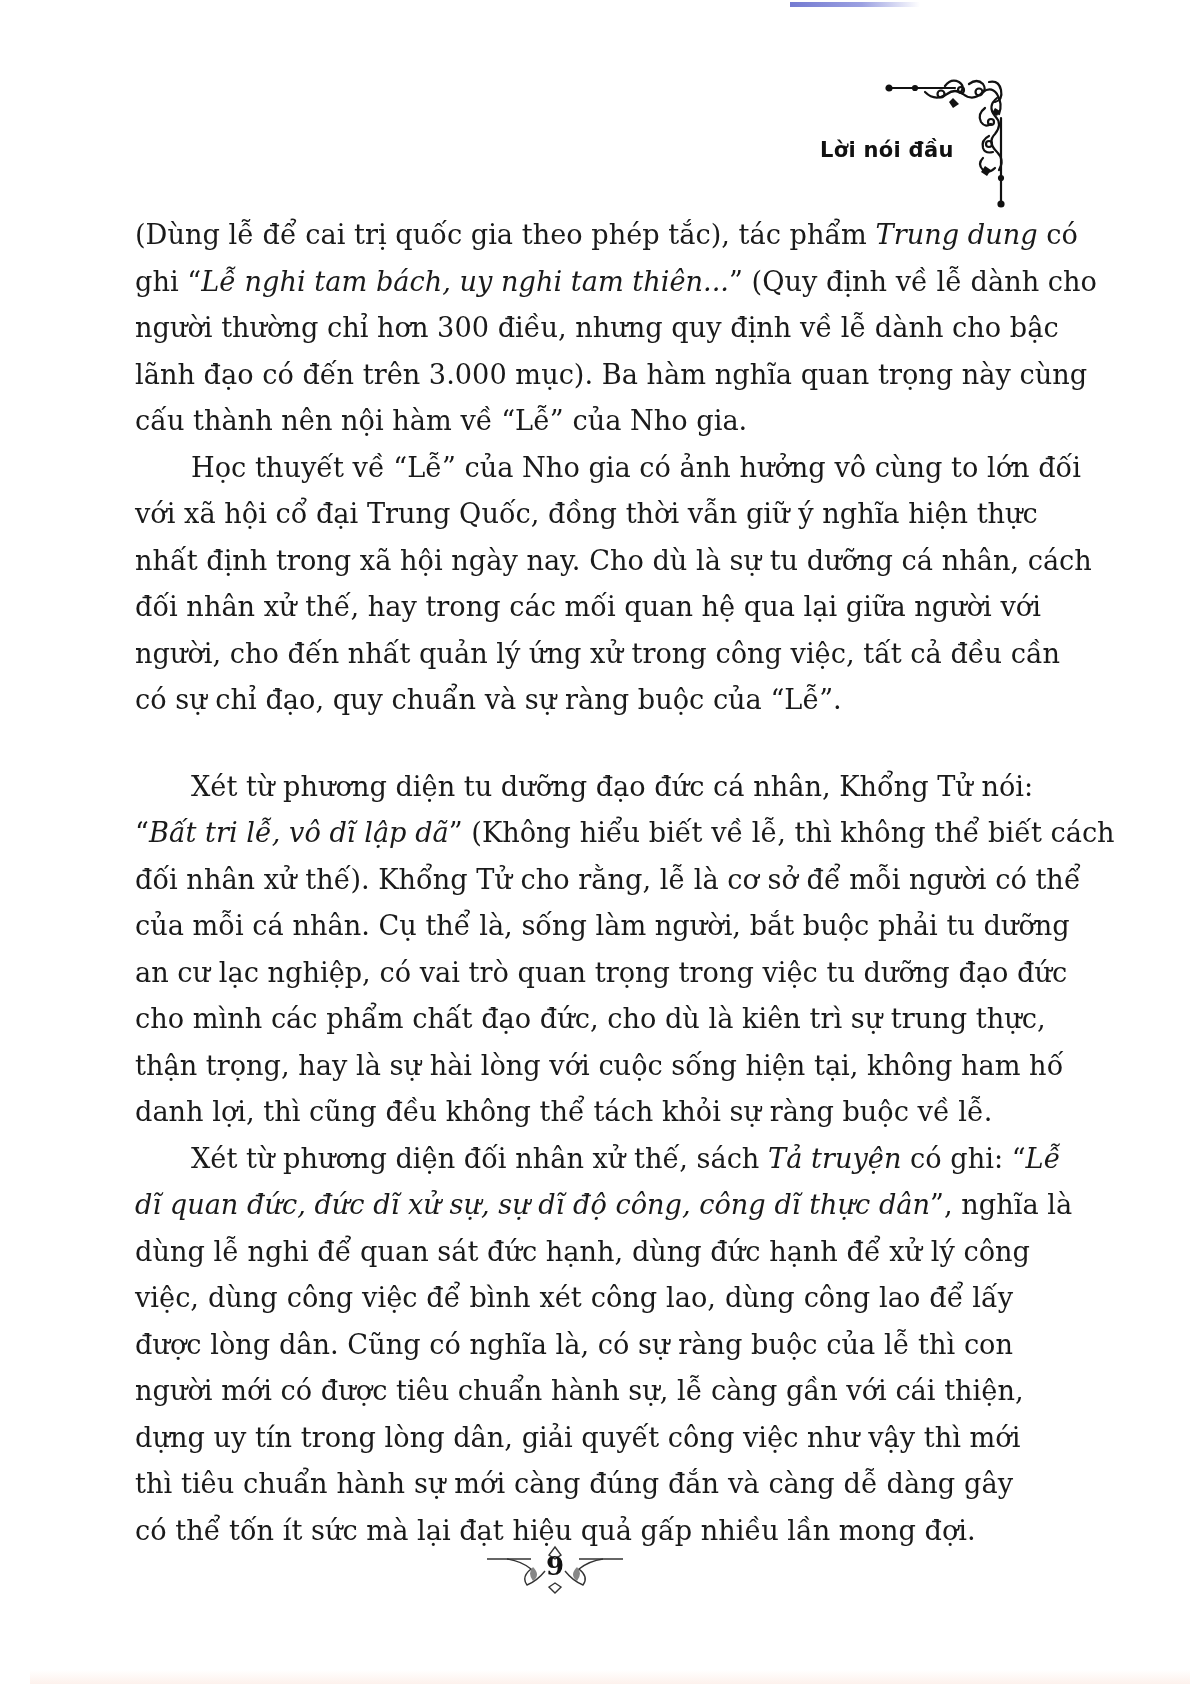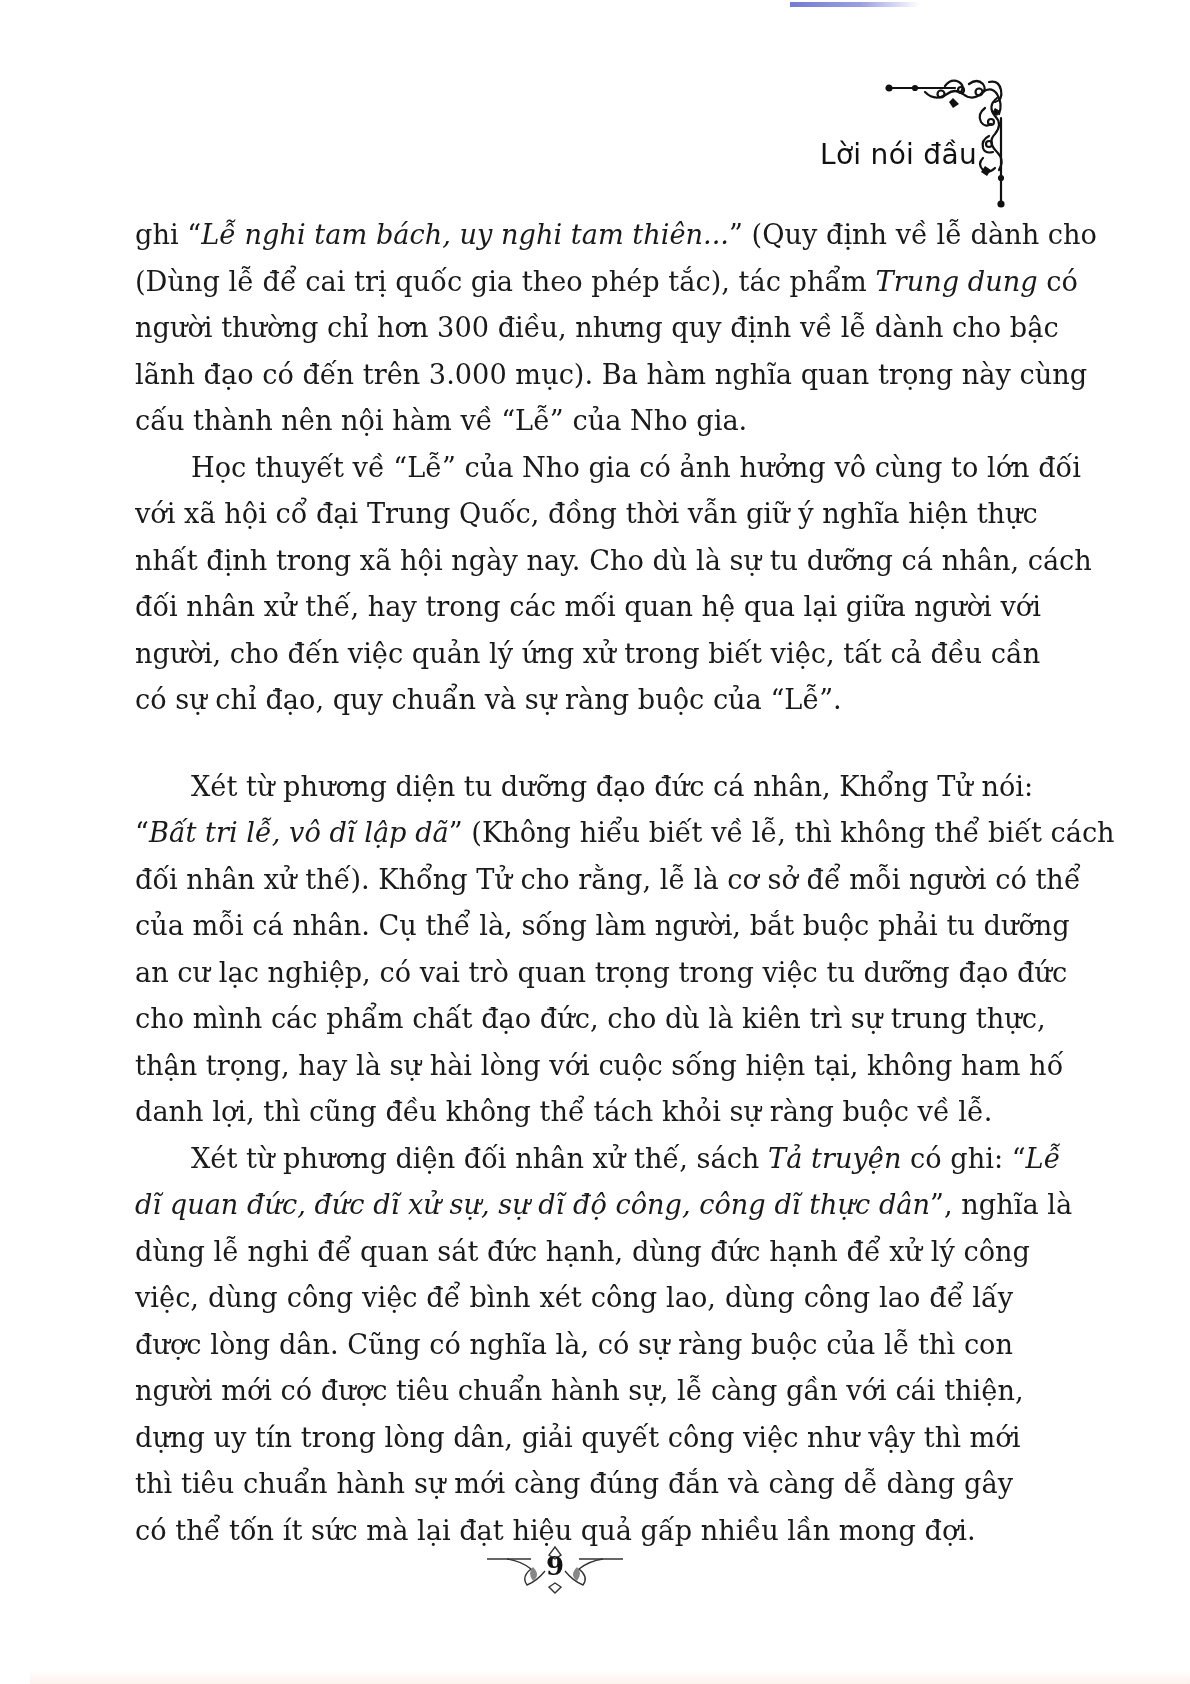--- a/index.html
+++ b/index.html
@@ -17,21 +17,21 @@
       background: linear-gradient(90deg, #5b63c9 0%, #8a90dc 55%, rgba(200,205,240,0) 100%);
       opacity: .85;
     }
     .scan-edge-bottom {
       position: absolute; left: 30px; right: 0; bottom: 0; height: 14px;
       background: linear-gradient(180deg, rgba(255,255,255,0) 0%, #fdf1ec 100%);
     }
     .header-title {
       position: absolute; left: 820px; top: 138px;
       font-family: "DejaVu Sans", "Liberation Sans", sans-serif;
-      font-weight: normal; font-size: 28px; color: #111; letter-spacing: .3px;
+      font-weight: bold; font-size: 21px; color: #111; letter-spacing: .3px;
     }
     .corner-ornament { position: absolute; left: 885px; top: 78px; width: 135px; height: 130px; }
 
     .body-text {
       position: absolute; left: 135px; top: 212px; width: 878px;
       font-size: 27.2px;
       line-height: 46.5px;
       text-align: justify;
     }
     .para { margin: 0; text-indent: 0; }
@@ -79,32 +79,32 @@
     <g fill="#111">
       <path d="M68 20 l6 6 l-6 4 l-4 -6z"></path>
       <path d="M100 88 l6 4 l-4 6 l-6 -4z"></path>
       <path d="M110 30 l5 3 l-3 5 l-5 -3z"></path>
     </g>
   </svg>
 </div>
 
 <div class="body-text" id="body-text">
     <div class="para">
+      <span class="line"><span>(Dùng lễ để cai trị quốc gia theo phép tắc), tác phẩm </span><span class="it">Trung dung</span><span> có</span></span>
       <span class="line"><span>ghi “</span><span class="it">Lễ nghi tam bách, uy nghi tam thiên...</span><span>” (Quy định về lễ dành cho</span></span>
-      <span class="line"><span>(Dùng lễ để cai trị quốc gia theo phép tắc), tác phẩm </span><span class="it">Trung dung</span><span> có</span></span>
       <span class="line"><span>người thường chỉ hơn 300 điều, nhưng quy định về lễ dành cho bậc</span></span>
       <span class="line"><span>lãnh đạo có đến trên 3.000 mục). Ba hàm nghĩa quan trọng này cùng</span></span>
       <span class="line last"><span>cấu thành nên nội hàm về “Lễ” của Nho gia.</span></span>
     </div>
     <div class="para">
       <span class="line" style="padding-left: 56px;"><span>Học thuyết về “Lễ” của Nho gia có ảnh hưởng vô cùng to lớn đối</span></span>
       <span class="line"><span>với xã hội cổ đại Trung Quốc, đồng thời vẫn giữ ý nghĩa hiện thực</span></span>
       <span class="line"><span>nhất định trong xã hội ngày nay. Cho dù là sự tu dưỡng cá nhân, cách</span></span>
       <span class="line"><span>đối nhân xử thế, hay trong các mối quan hệ qua lại giữa người với</span></span>
-      <span class="line"><span>người, cho đến việc quản lý ứng xử trong biết việc, tất cả đều cần</span></span>
+      <span class="line"><span>người, cho đến nhất quản lý ứng xử trong công việc, tất cả đều cần</span></span>
       <span class="line last"><span>có sự chỉ đạo, quy chuẩn và sự ràng buộc của “Lễ”.</span></span>
     </div>
     <div class="para">
       <span class="line" style="padding-left: 56px; margin-top: 40px;"><span>Xét từ phương diện tu dưỡng đạo đức cá nhân, Khổng Tử nói:</span></span>
       <span class="line"><span>“</span><span class="it">Bất tri lễ, vô dĩ lập dã</span><span>” (Không hiểu biết về lễ, thì không thể biết cách</span></span>
       <span class="line"><span>đối nhân xử thế). Khổng Tử cho rằng, lễ là cơ sở để mỗi người có thể</span></span>
       <span class="line"><span>của mỗi cá nhân. Cụ thể là, sống làm người, bắt buộc phải tu dưỡng</span></span>
       <span class="line"><span>an cư lạc nghiệp, có vai trò quan trọng trong việc tu dưỡng đạo đức</span></span>
       <span class="line"><span>cho mình các phẩm chất đạo đức, cho dù là kiên trì sự trung thực,</span></span>
       <span class="line"><span>thận trọng, hay là sự hài lòng với cuộc sống hiện tại, không ham hố</span></span>

